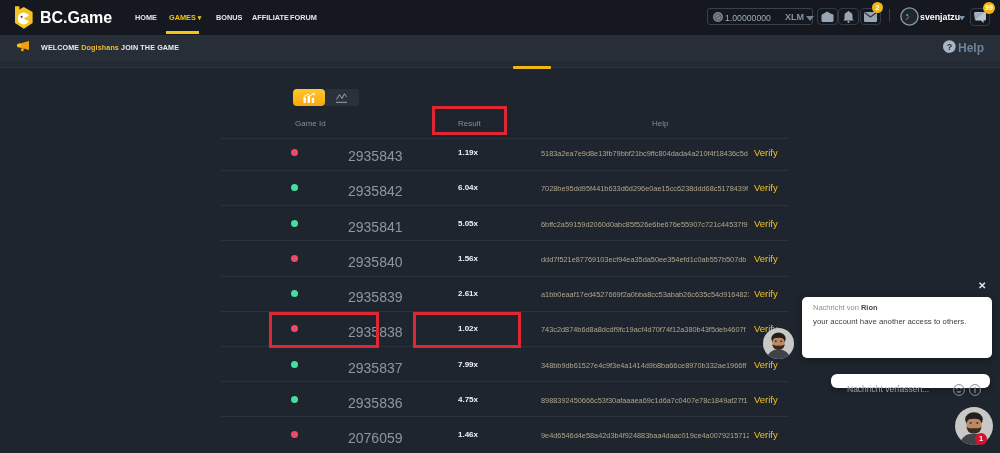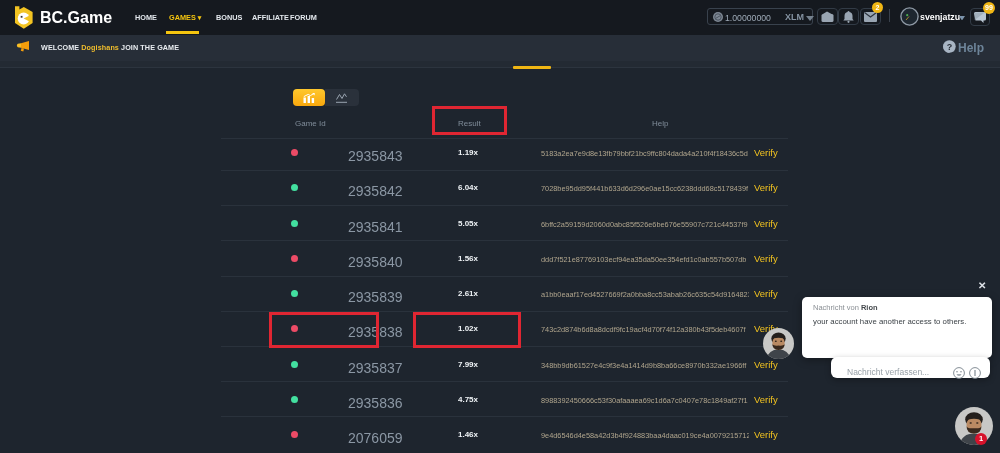--- a/index.html
+++ b/index.html
@@ -49,21 +49,21 @@
 
   .redbox { position:absolute; border:3px solid #e02632; }
 
   
   .chat-card { position:absolute; left:802px; top:297px; width:190px; height:61px; background:#fff; border-radius:5px; box-shadow:0 2px 8px rgba(0,0,0,0.35); }
   .chat-title { position:absolute; left:11px; top:6px; font-size:7.5px; color:#8a8f94; }
   .chat-title b { color:#44484c; }
   .chat-body { position:absolute; left:11px; top:19px; width:169px; font-size:7.8px; color:#3c4247; line-height:11.2px; }
   .jline { display:flex; justify-content:space-between; white-space:nowrap; }
   .chat-x { position:absolute; left:978px; top:280px; font-size:10px; color:#dfe3e8; font-weight:bold; }
-  .chat-input { position:absolute; left:831px; top:357px; width:159px; height:21px; background:#fff; border-radius:6px; box-shadow:0 2px 6px rgba(0,0,0,0.3); }
+  .chat-input { position:absolute; left:831px; top:374px; width:159px; height:14px; background:#fff; border-radius:6px; box-shadow:0 2px 6px rgba(0,0,0,0.3); }
   .chat-ph { position:absolute; left:16px; top:10px; font-size:8.5px; color:#98a1a8; }
 </style>
 </head>
 <body>
 
 <div class="topbar"></div>
 <svg class="abs" style="left:15px; top:6px;" width="18" height="23" viewBox="0 0 18 23">
   <path d="M0 0.2 L4.4 0.2 L4.4 3.4 L8.8 1 L17.6 6 L17.6 17 L8.8 22.8 L0 17 Z" fill="#f3c422"></path>
   <circle cx="8.6" cy="12.5" r="5.9" fill="#fff"></circle>
   <path d="M8.6 12.5 L16.5 8.6 L16.5 16.4 Z" fill="#f3c422"></path>

